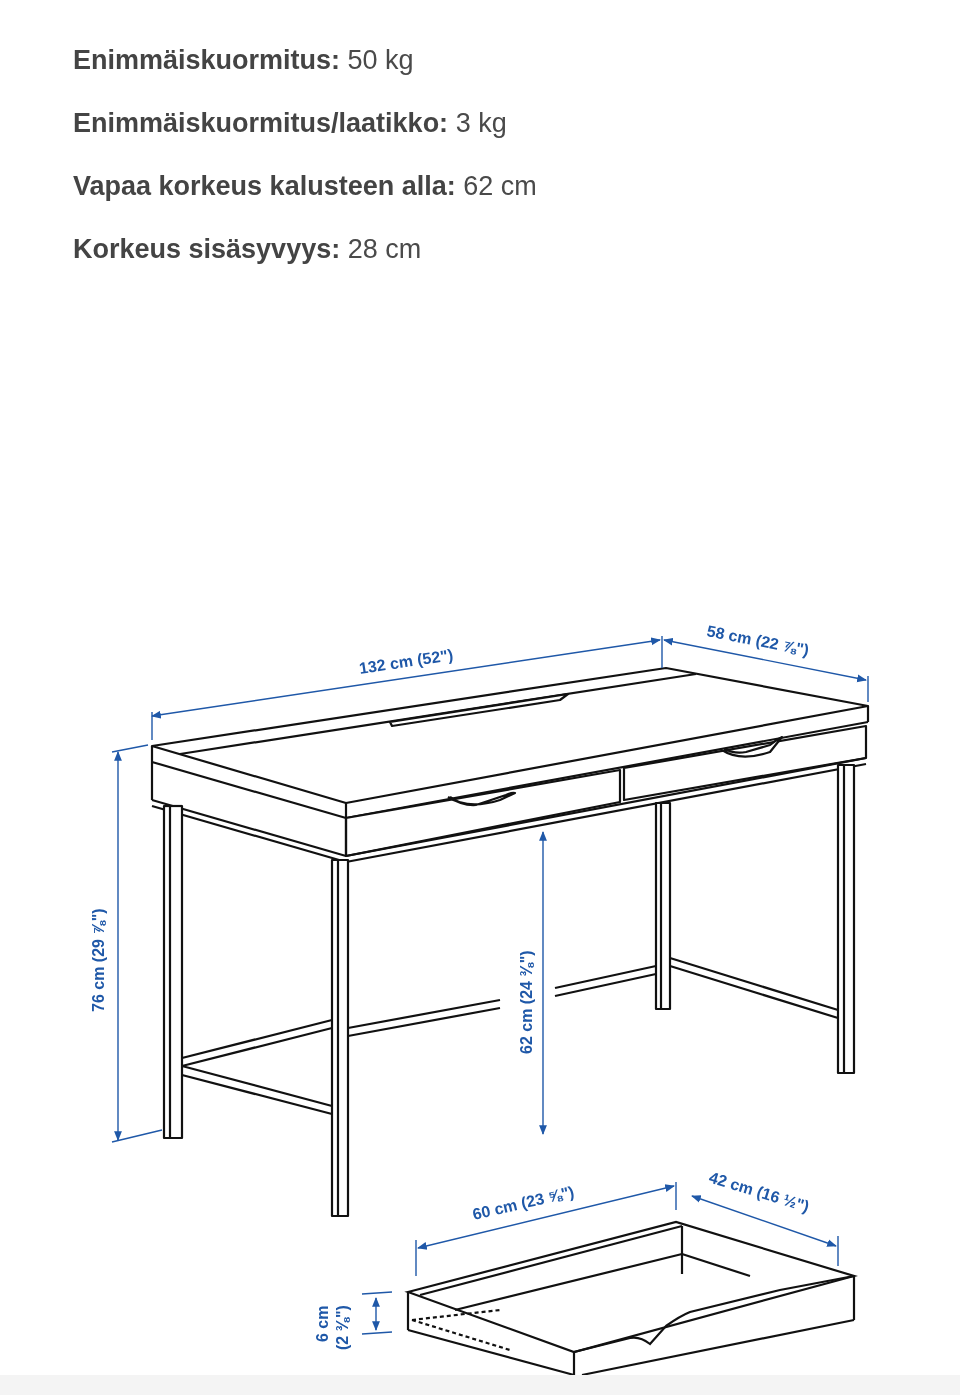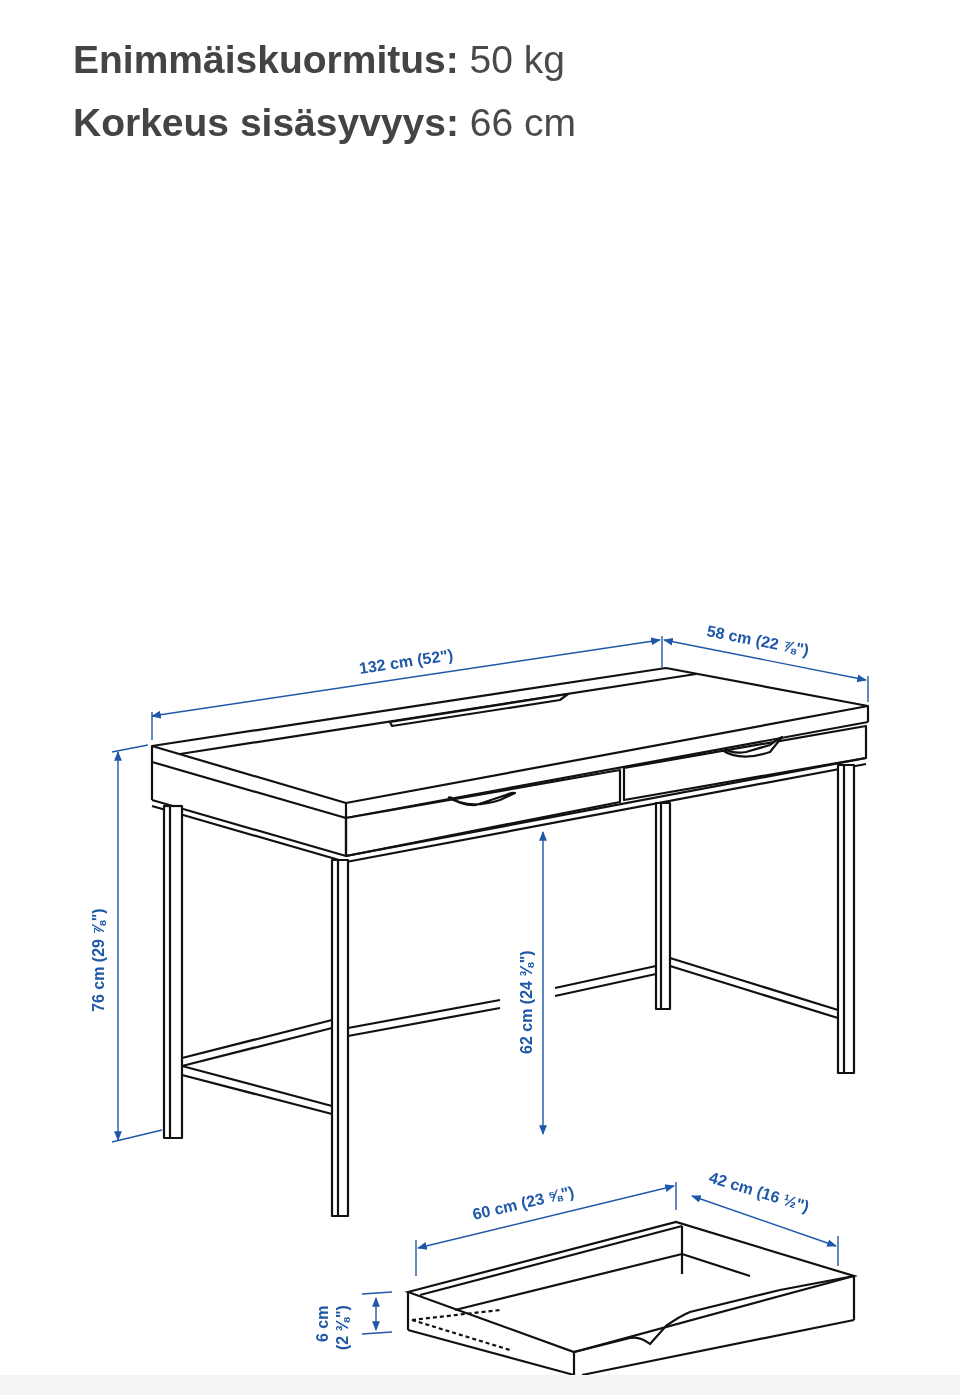--- a/index.html
+++ b/index.html
@@ -1,35 +1,43 @@
 <!DOCTYPE html>
 <html><head>
 <meta charset="utf-8">
 <style>
   html, body { margin:0; padding:0; background:#ffffff; }
   body { width:960px; height:1395px; position:relative; overflow:hidden; font-family:"Liberation Sans", sans-serif; }
   .specs { position:absolute; left:73px; top:32px; }
-  .spec-row { height:63px; line-height:56px; font-size:39px; color:#484848; white-space:nowrap; }
+  .spec-row { height:63px; line-height:56px; font-size:27px; color:#484848; white-space:nowrap; }
   .spec-label { font-weight:bold; color:#444; }
   .spec-value { font-weight:normal; color:#4a4a4a; }
   .diagram { position:absolute; left:0; top:590px; width:960px; height:805px; }
   .bottom-band { position:absolute; left:0; top:1375px; width:960px; height:20px; background:#f4f4f4; }
   svg text { font-family:"Liberation Sans", sans-serif; font-weight:bold; fill:#1f58a8; font-size:16px; }
 </style>
 </head>
 <body>
 
 <div class="specs">
   <div class="spec-row">
     <span class="spec-label">Enimmäiskuormitus:</span>
     <span class="spec-value">50 kg</span>
   </div>
   <div class="spec-row">
+    <span class="spec-label">Enimmäiskuormitus/laatikko:</span>
+    <span class="spec-value">3 kg</span>
+  </div>
+  <div class="spec-row">
+    <span class="spec-label">Vapaa korkeus kalusteen alla:</span>
+    <span class="spec-value">62 cm</span>
+  </div>
+  <div class="spec-row">
     <span class="spec-label">Korkeus sisäsyvyys:</span>
-    <span class="spec-value">66 cm</span>
+    <span class="spec-value">28 cm</span>
   </div>
 </div>
 
 <div class="diagram">
   <svg width="960" height="805" viewBox="0 590 960 805" xmlns="http://www.w3.org/2000/svg">
     <defs>
       <marker id="arr" viewBox="0 0 10 10" refX="9" refY="5" markerWidth="7" markerHeight="7" orient="auto-start-reverse">
         <path d="M0,1 L10,5 L0,9 z" fill="#1f58a8"></path>
       </marker>
     </defs>

